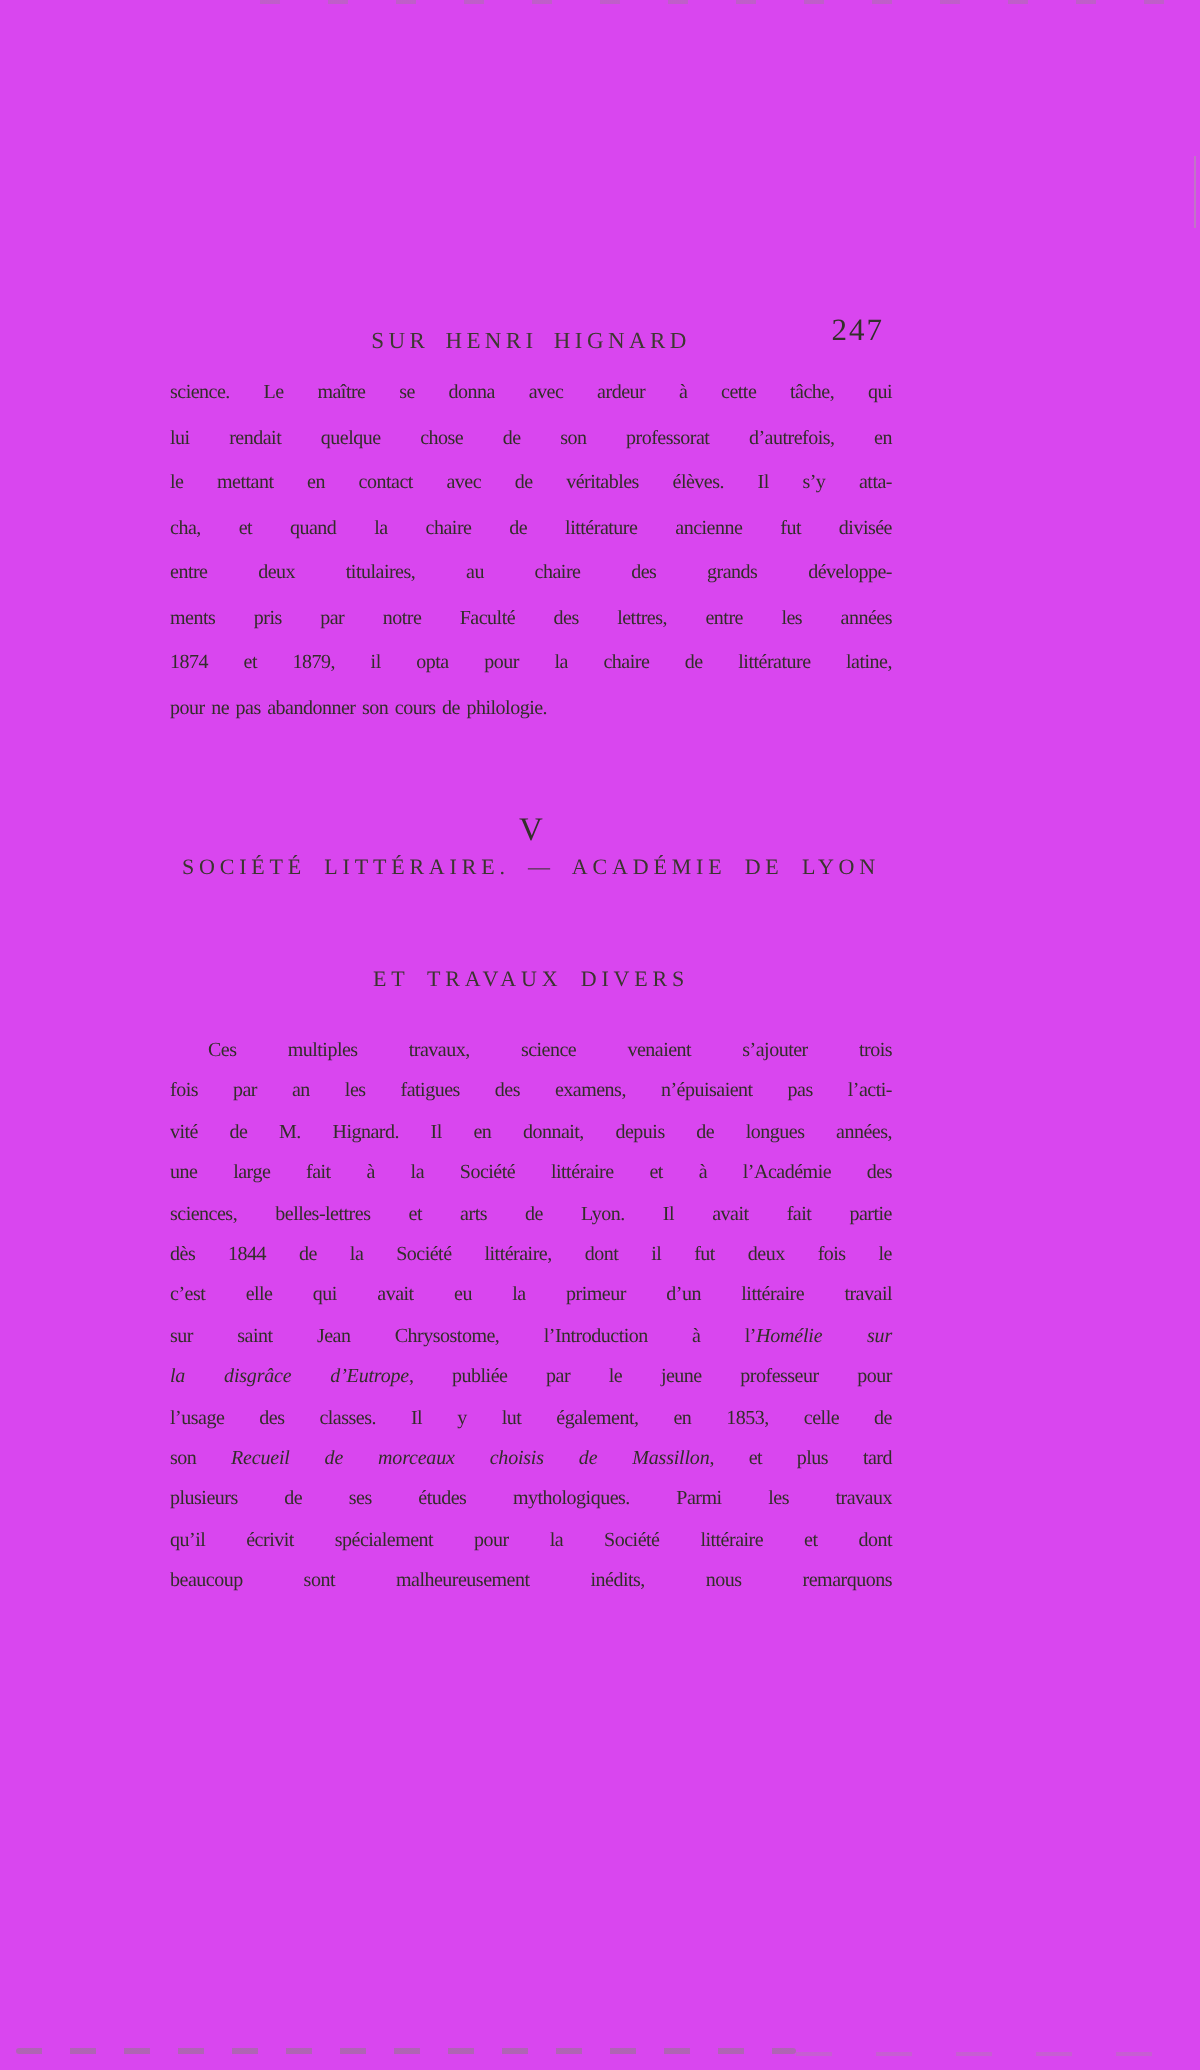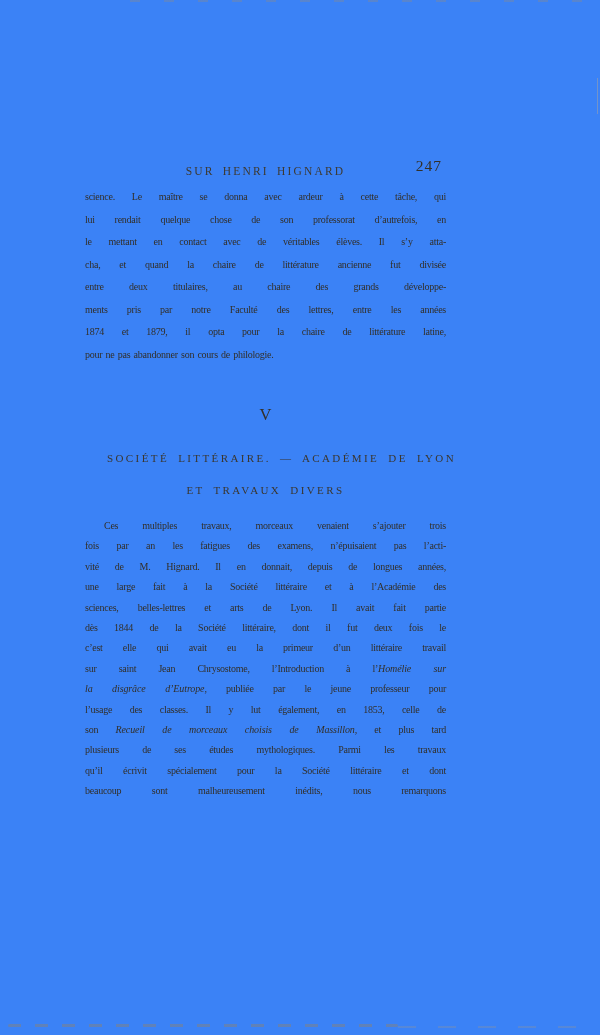--- a/index.html
+++ b/index.html
@@ -1,21 +1,21 @@
 <!DOCTYPE html>
 <html><head>
 <meta charset="utf-8">
 <style>
   html, body { margin: 0; padding: 0; background: #e8e8e6; }
   #page {
     position: relative;
     width: 600px;
     height: 1035px;
     margin: 0;
-    background: #3b82f6;
+    background: #d946ef;
     overflow: hidden;
     font-family: "Liberation Serif", "DejaVu Serif", serif;
     color: #33302a;
   }
 
   
   #running-header {
     position: absolute;
     top: 161px; left: 85px; width: 361px;
     text-align: center;
@@ -67,21 +67,21 @@
   }
   .section-title {
     position: absolute;
     left: 85px; width: 361px;
     text-align: center;
     font-size: 11px;
     letter-spacing: 2.4px;
     word-spacing: 4px;
     color: #3a362f;
   }
-  #section-title-1 { top: 452px; margin-left: 16px; }
+  #section-title-1 { top: 428px; }
   #section-title-2 { top: 484px; }
 
   
   .artifact { position: absolute; pointer-events: none; }
   #artifact-top-edge {
     top: 0; left: 130px; width: 470px; height: 2px;
     background: repeating-linear-gradient(90deg, #8f8a83 0 10px, transparent 10px 34px);
     opacity: 0.35;
   }
   #artifact-bottom-edge-left {
@@ -123,21 +123,21 @@
       <div class="tline"><span class="seg">ments pris par notre Faculté des lettres, entre les années</span></div>
       <div class="tline"><span class="seg">1874 et 1879, il opta pour la chaire de littérature latine,</span></div>
       <div class="tline tline-end"><span class="seg">pour ne pas abandonner son cours de philologie.</span></div>
     </div>
 
   <div id="section-numeral">V</div>
   <div id="section-title-1" class="section-title">SOCIÉTÉ LITTÉRAIRE. — ACADÉMIE DE LYON</div>
   <div id="section-title-2" class="section-title">ET TRAVAUX DIVERS</div>
 
   <div id="paragraph-2" class="para">
-      <div class="tline tline-indent"><span class="seg">Ces multiples travaux, morceaux venaient s’ajouter trois</span></div>
+      <div class="tline tline-indent"><span class="seg">Ces multiples travaux, science venaient s’ajouter trois</span></div>
       <div class="tline"><span class="seg">fois par an les fatigues des examens, n’épuisaient pas l’acti-</span></div>
       <div class="tline"><span class="seg">vité de M. Hignard. Il en donnait, depuis de longues années,</span></div>
       <div class="tline"><span class="seg">une large fait à la Société littéraire et à l’Académie des</span></div>
       <div class="tline"><span class="seg">sciences, belles-lettres et arts de Lyon. Il avait fait partie</span></div>
       <div class="tline"><span class="seg">dès 1844 de la Société littéraire, dont il fut deux fois le</span></div>
       <div class="tline"><span class="seg">c’est elle qui avait eu la primeur d’un littéraire travail</span></div>
       <div class="tline"><span class="seg">sur saint Jean Chrysostome, l’Introduction à l’</span><span class="seg italic">Homélie sur</span></div>
       <div class="tline"><span class="seg italic">la disgrâce d’Eutrope</span><span class="seg">, publiée par le jeune professeur pour</span></div>
       <div class="tline"><span class="seg">l’usage des classes. Il y lut également, en 1853, celle de</span></div>
       <div class="tline"><span class="seg">son </span><span class="seg italic">Recueil de morceaux choisis de Massillon</span><span class="seg">, et plus tard</span></div>

